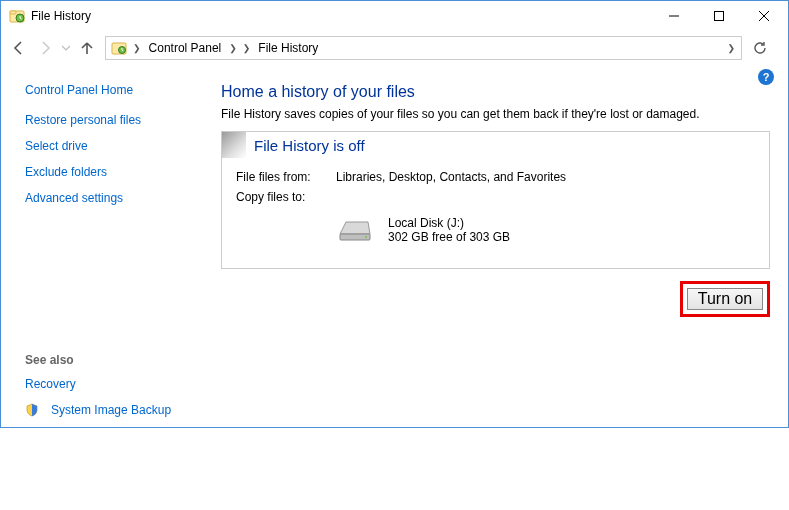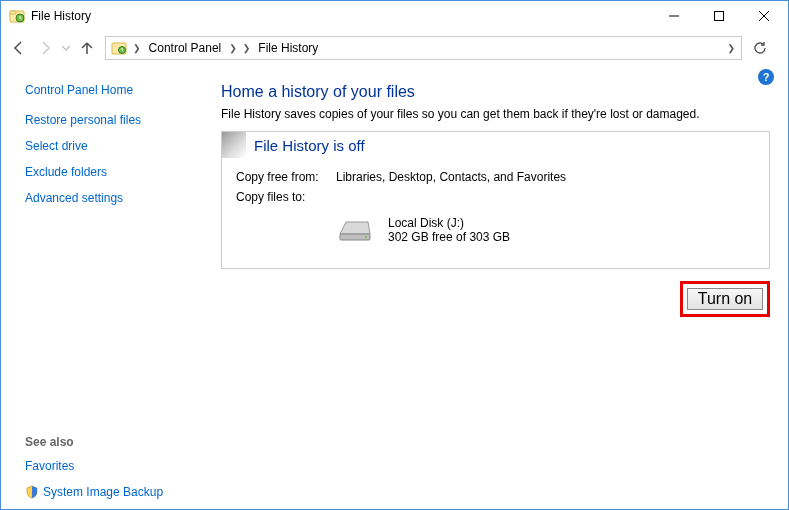--- a/index.html
+++ b/index.html
@@ -1,17 +1,17 @@
 <!DOCTYPE html>
 <html><head>
 <meta charset="utf-8">
 <style>
   * { box-sizing: border-box; margin: 0; padding: 0; }
   body { font-family: "Segoe UI", Tahoma, sans-serif; font-size: 12px; color: #000; background: #fff; }
-  .window { width: 789px; height: 510px; border: 1px solid #4a90d9; display: flex; flex-direction: column; }
+  .window { width: 789px; height: 428px; border: 1px solid #4a90d9; display: flex; flex-direction: column; }
   .titlebar { height: 30px; display: flex; align-items: center; padding: 0 2px 0 8px; }
   .titlebar .icon { width: 16px; height: 16px; margin-right: 6px; display: flex; align-items: center; justify-content: center; }
   .titlebar .title { flex: 1; font-size: 12px; }
   .winbtns { display: flex; }
   .winbtn { width: 45px; height: 28px; display: flex; align-items: center; justify-content: center; font-size: 13px; font-family: sans-serif; }
   .navrow { height: 34px; display: flex; align-items: center; padding: 0 10px 0 6px; gap: 2px; }
   .navbtn { width: 24px; height: 24px; display: flex; align-items: center; justify-content: center; color: #666; }
   .navbtn.disabled { color: #bbb; }
   .addrbar { flex: 1; height: 24px; border: 1px solid #ccc; display: flex; align-items: center; padding: 0 2px; margin: 0 4px; position: relative; }
   .addrbar .foldicon { width: 18px; height: 18px; display: flex; align-items: center; justify-content: center; margin: 0 2px; }
@@ -21,21 +21,21 @@
   .refresh { width: 24px; height: 24px; display: flex; align-items: center; justify-content: center; color: #555; margin-right: 6px; }
   .searchbox { width: 196px; height: 24px; border: 1px solid #ccc; display: flex; align-items: center; padding: 0 6px; color: #777; }
   .searchbox input { flex: 1; border: none; outline: none; font-size: 12px; background: transparent; }
   .searchicon { color: #555; font-size: 12px; }
   .body { flex: 1; display: flex; position: relative; }
   .sidebar { width: 210px; padding: 18px 10px 10px 24px; display: flex; flex-direction: column; }
   .sidehead { color: #0066cc; font-size: 12px; margin-bottom: 16px; }
   .sidelink { color: #0066cc; font-size: 12px; margin-bottom: 12px; cursor: pointer; }
   .sidebar .spacer { flex: 1; }
   .seealso { color: #666; font-size: 12px; margin-bottom: 10px; font-weight: bold; }
-  .shieldlink { color: #0066cc; font-size: 12px; display: flex; align-items: center; gap: 4px; }
+  .shieldlink { color: #0066cc; font-size: 12px; display: flex; align-items: center; gap: 12px; }
   .main { flex: 1; padding: 18px 18px 10px 10px; position: relative; }
   .helpicon { position: absolute; top: 4px; right: 14px; width: 16px; height: 16px; border-radius: 50%; background: #1e74d2; color: #fff; font-size: 11px; font-weight: bold; display: flex; align-items: center; justify-content: center; }
   .mainhead { color: #003399; font-size: 16px; margin-bottom: 6px; }
   .maindesc { font-size: 12px; margin-bottom: 10px; }
   .statusbox { border: 1px solid #ccc; }
   .statusbar { height: 26px; display: flex; align-items: center; }
   .statusbar .grad { width: 24px; height: 26px; background: linear-gradient(135deg, #999 0%, #ddd 60%, #fff 100%); margin-right: 8px; }
   .statustext { color: #003399; font-size: 15px; }
   .statusbody { padding: 12px 14px 24px 14px; font-size: 12px; }
   .row { display: flex; margin-bottom: 6px; }
@@ -133,21 +133,21 @@
   <div class="body">
 
     <div class="sidebar">
       <div class="sidehead">Control Panel Home</div>
       <div class="sidelink">Restore personal files</div>
       <div class="sidelink">Select drive</div>
       <div class="sidelink">Exclude folders</div>
       <div class="sidelink">Advanced settings</div>
       <div class="spacer"></div>
       <div class="seealso">See also</div>
-      <div class="sidelink">Favorites</div>
+      <div class="sidelink">Recovery</div>
       <div class="shieldlink">
         <span>
           <svg width="14" height="14" viewBox="0 0 14 14">
             <path d="M7 1 L12 3 V7 C12 10 9.5 12.5 7 13 C4.5 12.5 2 10 2 7 V3 Z" fill="#ffd24a" stroke="#b8860b" stroke-width="0.6"></path>
             <path d="M7 1 L12 3 V7 C12 10 9.5 12.5 7 13 V1 Z" fill="#3a7dd8"></path>
           </svg>
         </span>
         <span>System Image Backup</span>
       </div>
     </div>
@@ -157,21 +157,21 @@
       <div class="mainhead">Home a history of your files</div>
       <div class="maindesc">File History saves copies of your files so you can get them back if they're lost or damaged.</div>
 
       <div class="statusbox">
         <div class="statusbar">
           <div class="grad"></div>
           <div class="statustext">File History is off</div>
         </div>
         <div class="statusbody">
           <div class="row">
-            <div class="rowlabel">Copy free from:</div>
+            <div class="rowlabel">File files from:</div>
             <div class="rowval">Libraries, Desktop, Contacts, and Favorites</div>
           </div>
           <div class="row">
             <div class="rowlabel">Copy files to:</div>
           </div>
           <div class="diskrow">
             <span class="diskicon">
               <svg width="38" height="28" viewBox="0 0 38 28">
                 <path d="M4 18 L10 6 H32 L34 18 Z" fill="#d9d9d9" stroke="#999"></path>
                 <rect x="4" y="18" width="30" height="6" rx="1" fill="#bfbfbf" stroke="#888"></rect>

